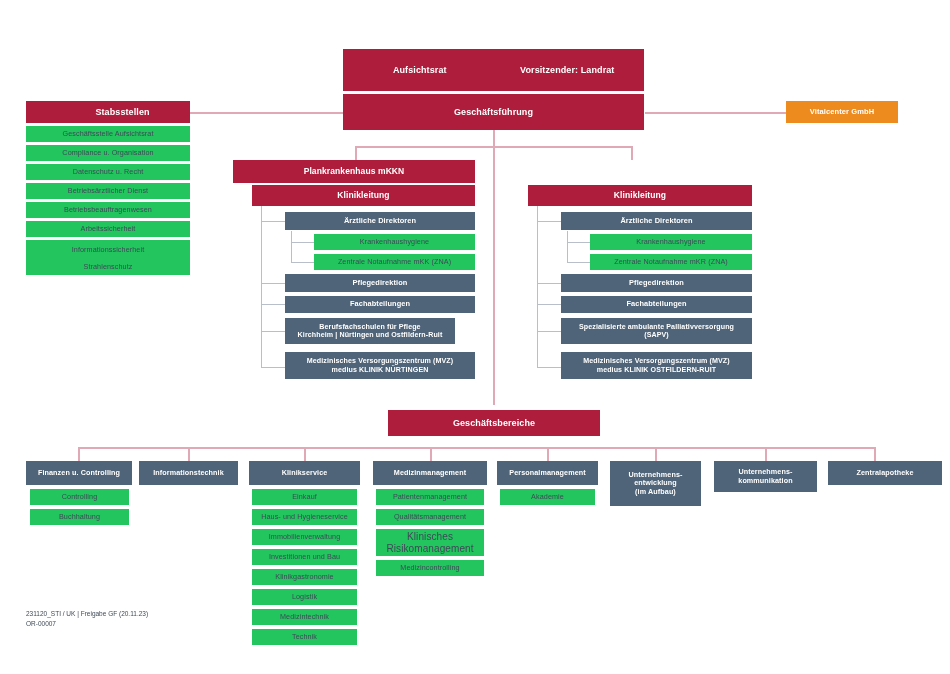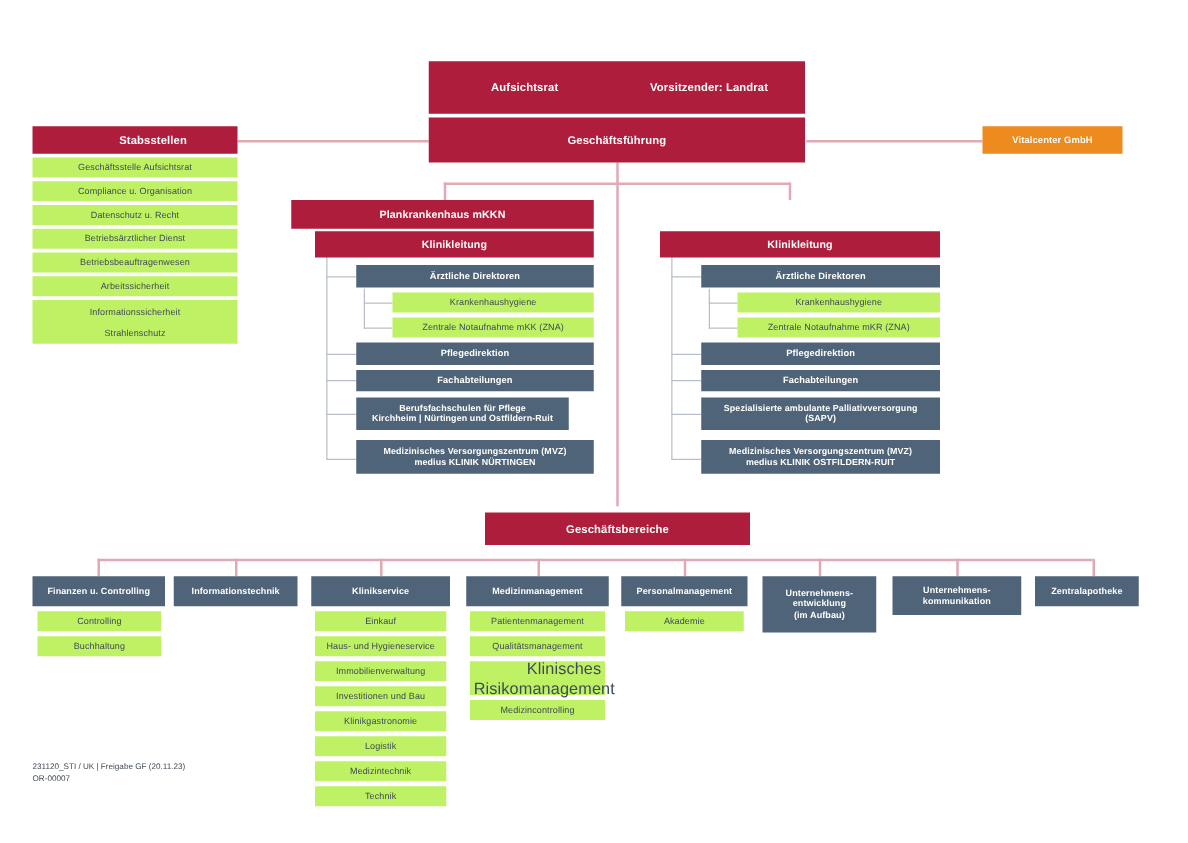--- a/index.html
+++ b/index.html
@@ -29,21 +29,21 @@
     background: #ae1e3c;
     color: #ffffff;
     font-weight: bold;
   }
   .slate {
     background: #4f6478;
     color: #ffffff;
     font-weight: bold;
   }
   .gray {
-    background: #bef264;
+    background: #22c55e;
     color: #3f4a57;
     font-weight: normal;
   }
   .orange {
     background: #ed8b1f;
     color: #ffffff;
     font-weight: bold;
   }
   
   .ln { position: absolute; }
@@ -250,21 +250,21 @@
 
   <div class="box slate" style="left:373px; top:461px; width:114px; height:24px; font-size:7.2px;">
     <span>Medizinmanagement</span>
     </div>
   <div class="box gray" style="left:376px; top:489px; width:108px; height:16px; font-size:7.2px;">
     <span>Patientenmanagement</span>
     </div>
   <div class="box gray" style="left:376px; top:509px; width:108px; height:16px; font-size:7.2px;">
     <span>Qualitätsmanagement</span>
     </div>
-  <div class="box gray" style="left:376px; top:529px; width:108px; height:27px; font-size:13px; white-space:pre-line;text-align:right;">
+  <div class="box gray" style="left:376px; top:529px; width:108px; height:27px; font-size:10px; white-space:pre-line;">
     <span>Klinisches
 Risikomanagement</span></div>
   <div class="box gray" style="left:376px; top:560px; width:108px; height:16px; font-size:7.2px;">
     <span>Medizincontrolling</span>
     </div>
 
   <div class="box slate" style="left:497px; top:461px; width:101px; height:24px; font-size:7.2px;">
     <span>Personalmanagement</span>
     </div>
   <div class="box gray" style="left:500px; top:489px; width:95px; height:16px; font-size:7.2px;">
@@ -273,21 +273,21 @@
 
   <div class="box slate" style="left:610px; top:461px; width:91px; height:45px; font-size:7.2px; white-space:pre-line;">
     <span>Unternehmens-
 entwicklung
 (im Aufbau)</span></div>
 
   <div class="box slate" style="left:714px; top:461px; width:103px; height:31px; font-size:7.2px; white-space:pre-line;">
     <span>Unternehmens-
 kommunikation</span></div>
 
-  <div class="box slate" style="left:828px; top:461px; width:83px; height:24px; font-size:7.2px;">
+  <div class="box slate" style="left:828px; top:461px; width:114px; height:24px; font-size:7.2px;">
     <span>Zentralapotheke</span>
     </div>
 
   <div class="footer">
     <div>231120_STI / UK | Freigabe GF (20.11.23)</div>
     <div>OR-00007</div>
   </div>
 
 </div>
 

